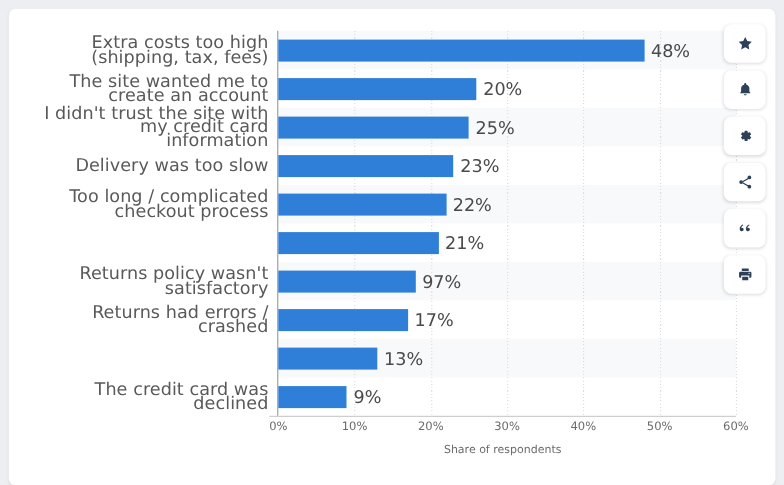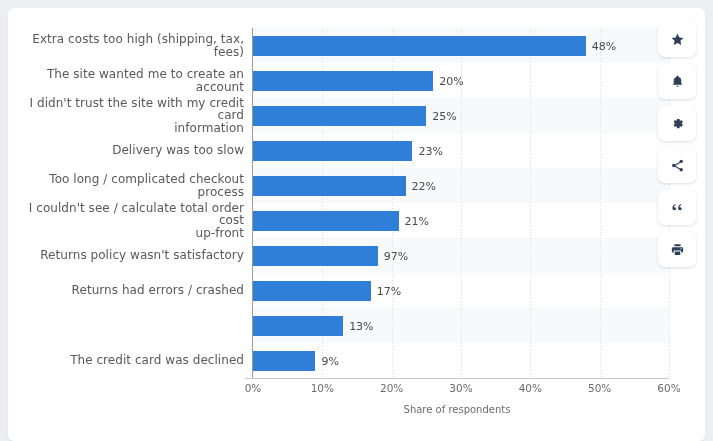--- a/index.html
+++ b/index.html
@@ -23,39 +23,39 @@
   
   #cat-labels{
     position:absolute;left:14px;top:20px;width:222px;height:350px;
   }
   .cat-row{
     position:absolute;left:0;width:222px;
     display:flex;align-items:center;justify-content:flex-end;
     text-align:right;
   }
   .cat-label{
-    font-size:12px;color:#595959;line-height:12.6px;
+    font-size:16px;color:#595959;line-height:12.6px;
     letter-spacing:0.05px;white-space:pre-line;
   }
   
   #plot{
     position:absolute;left:237px;top:20px;width:424px;height:350px;
   }
   #bands{position:absolute;left:8px;top:0;width:416px;height:350px;}
   .band{position:absolute;left:0;width:100%;background:#f8f9fa;}
   #gridlines{position:absolute;left:8px;top:0;width:416px;height:350px;}
   .gline{position:absolute;top:0;width:1px;height:350px;
     background:repeating-linear-gradient(to bottom,#dcdcdc 0 1px,transparent 1px 3px);}
   #yaxis{
     position:absolute;left:7px;top:0;width:1.4px;height:350px;background:#9a9a9a;
   }
   #bars{position:absolute;left:8px;top:0;width:416px;height:350px;}
   .bar{position:absolute;left:0;background:#2f7ed8;}
   .bar-value{
-    position:absolute;font-size:11px;color:#4a4a4a;
+    position:absolute;font-size:16px;color:#4a4a4a;
     transform:translateY(-50%);white-space:nowrap;
   }
   
   #xaxis-line{
     position:absolute;left:237px;top:370px;width:424px;height:1px;background:#c9c9c9;
   }
   .xtick{
     position:absolute;top:374px;font-size:10.5px;color:#6b6b6b;
     transform:translateX(-50%);white-space:nowrap;
   }
@@ -92,24 +92,20 @@
         </div>
         <div class="cat-row" style="top: 70px; height: 35px;">
           <span class="cat-label">I didn't trust the site with my credit card
 information</span>
         </div>
         <div class="cat-row" style="top: 105px; height: 35px;">
           <span class="cat-label">Delivery was too slow</span>
         </div>
         <div class="cat-row" style="top: 140px; height: 35px;">
           <span class="cat-label">Too long / complicated checkout process</span>
-        </div>
-        <div class="cat-row" style="top: 175px; height: 35px;">
-          <span class="cat-label">I couldn't see / calculate total order cost
-up-front</span>
         </div>
         <div class="cat-row" style="top: 210px; height: 35px; text-align: right;">
           <span class="cat-label">Returns policy wasn't satisfactory</span>
         </div>
         <div class="cat-row" style="top: 245px; height: 35px;">
           <span class="cat-label">Returns had errors / crashed</span>
         </div>
         <div class="cat-row" style="top: 315px; height: 35px;">
           <span class="cat-label">The credit card was declined</span>
         </div>

